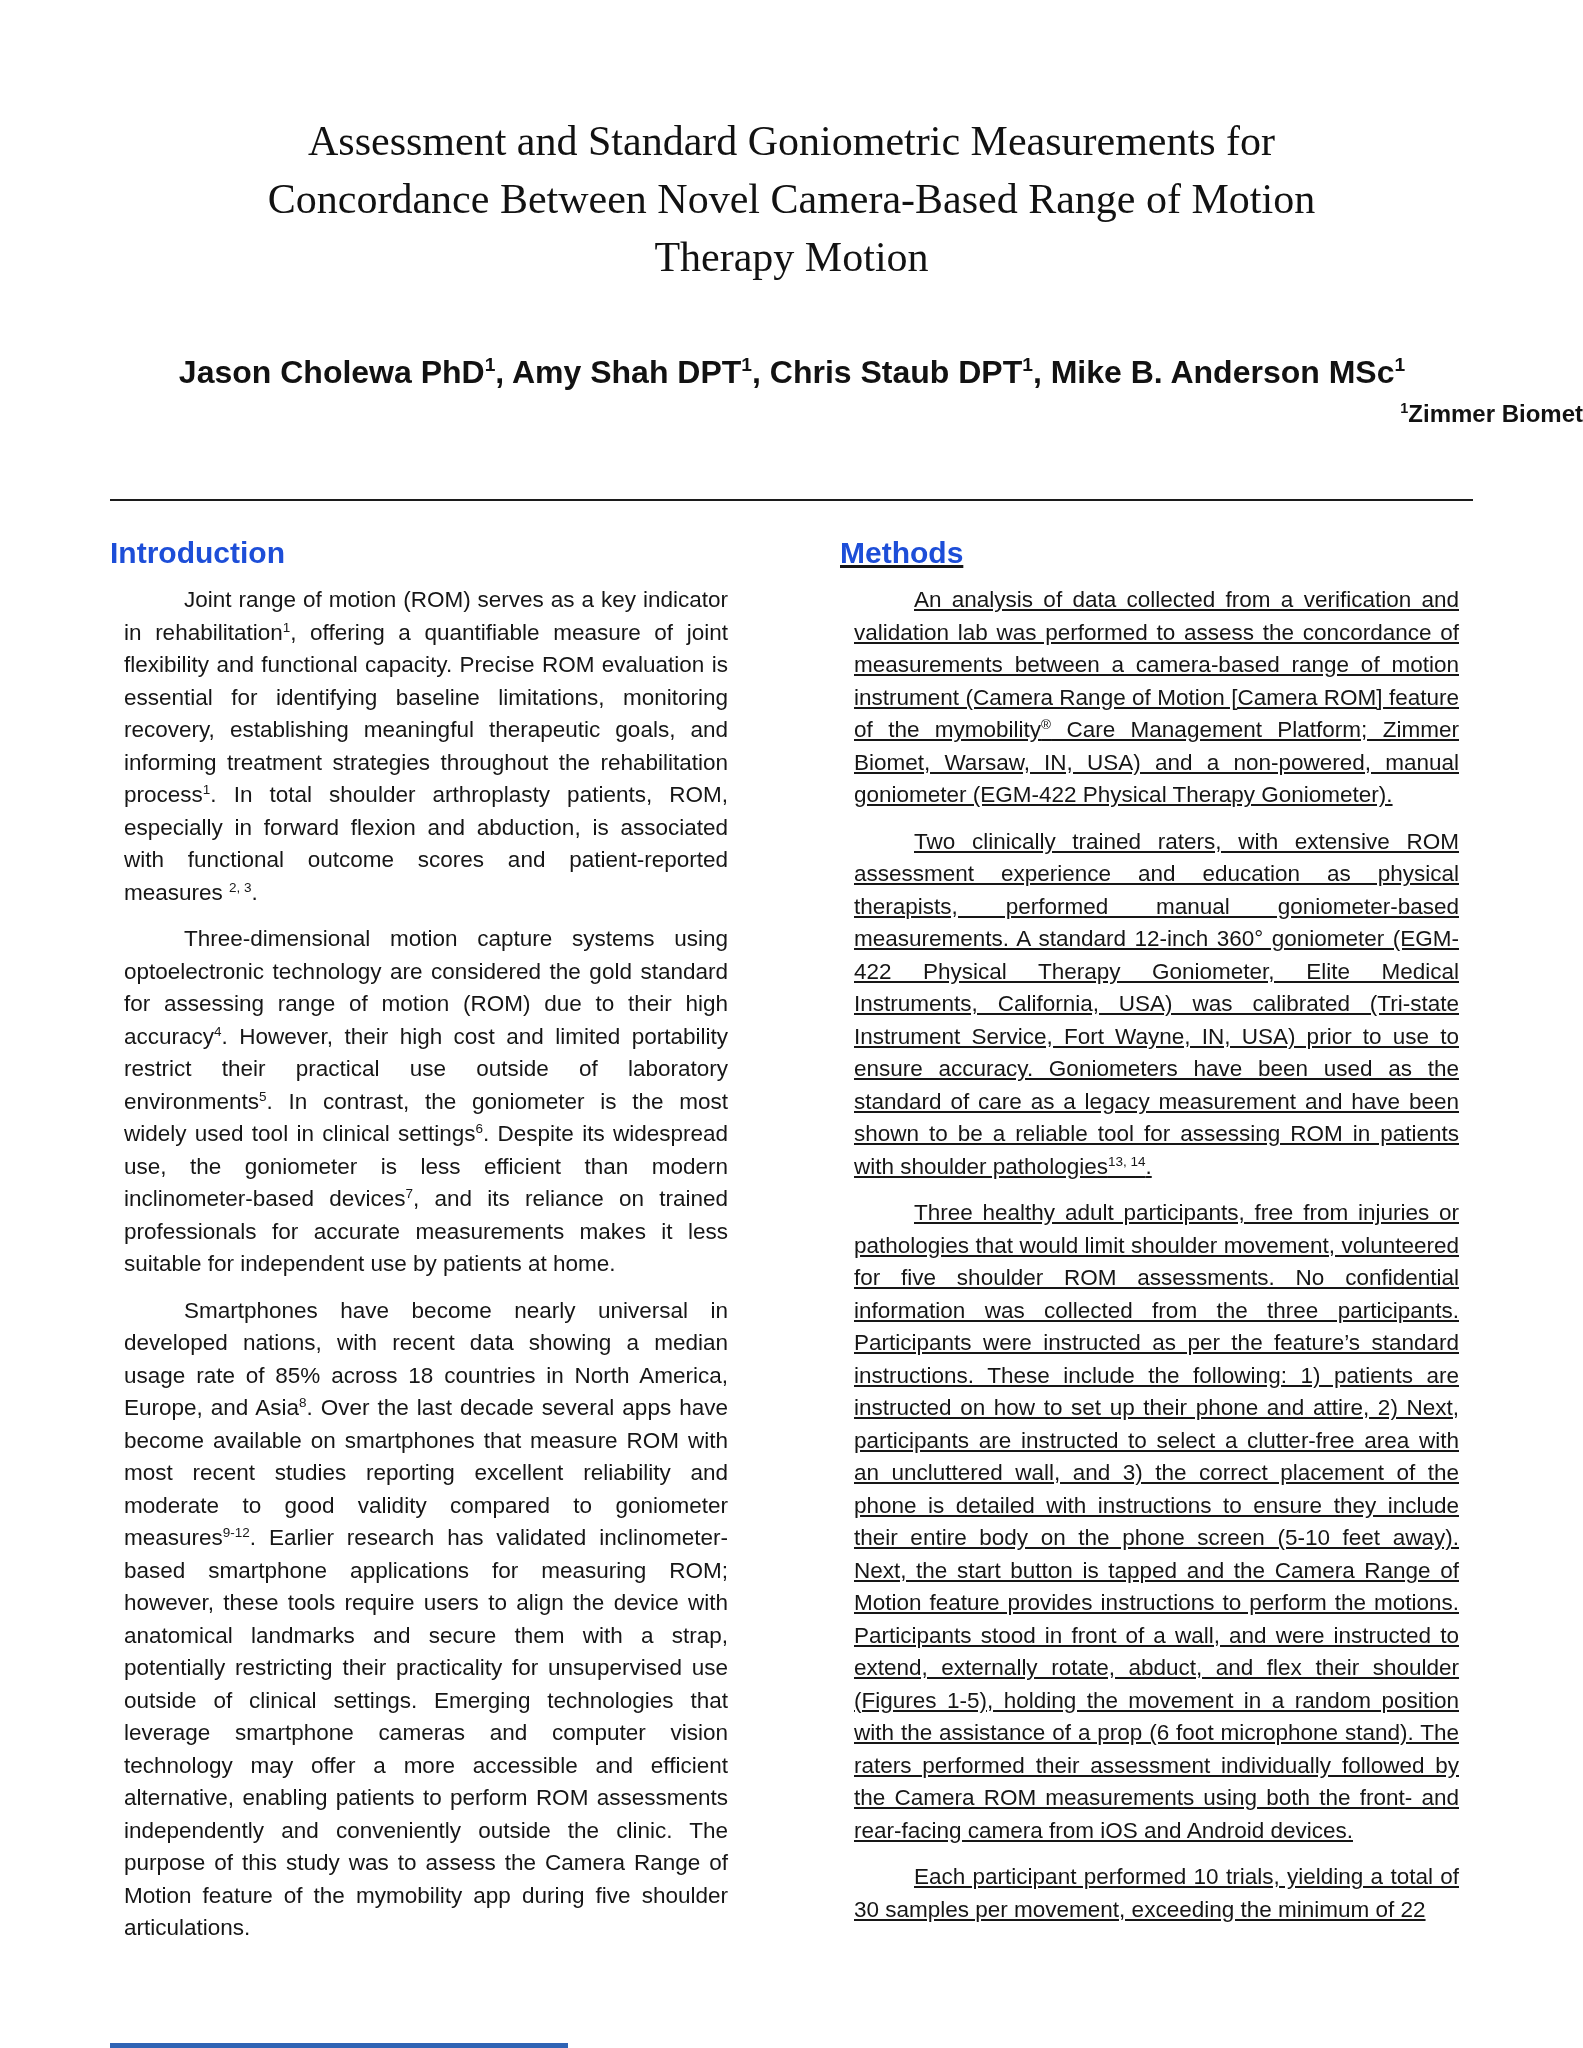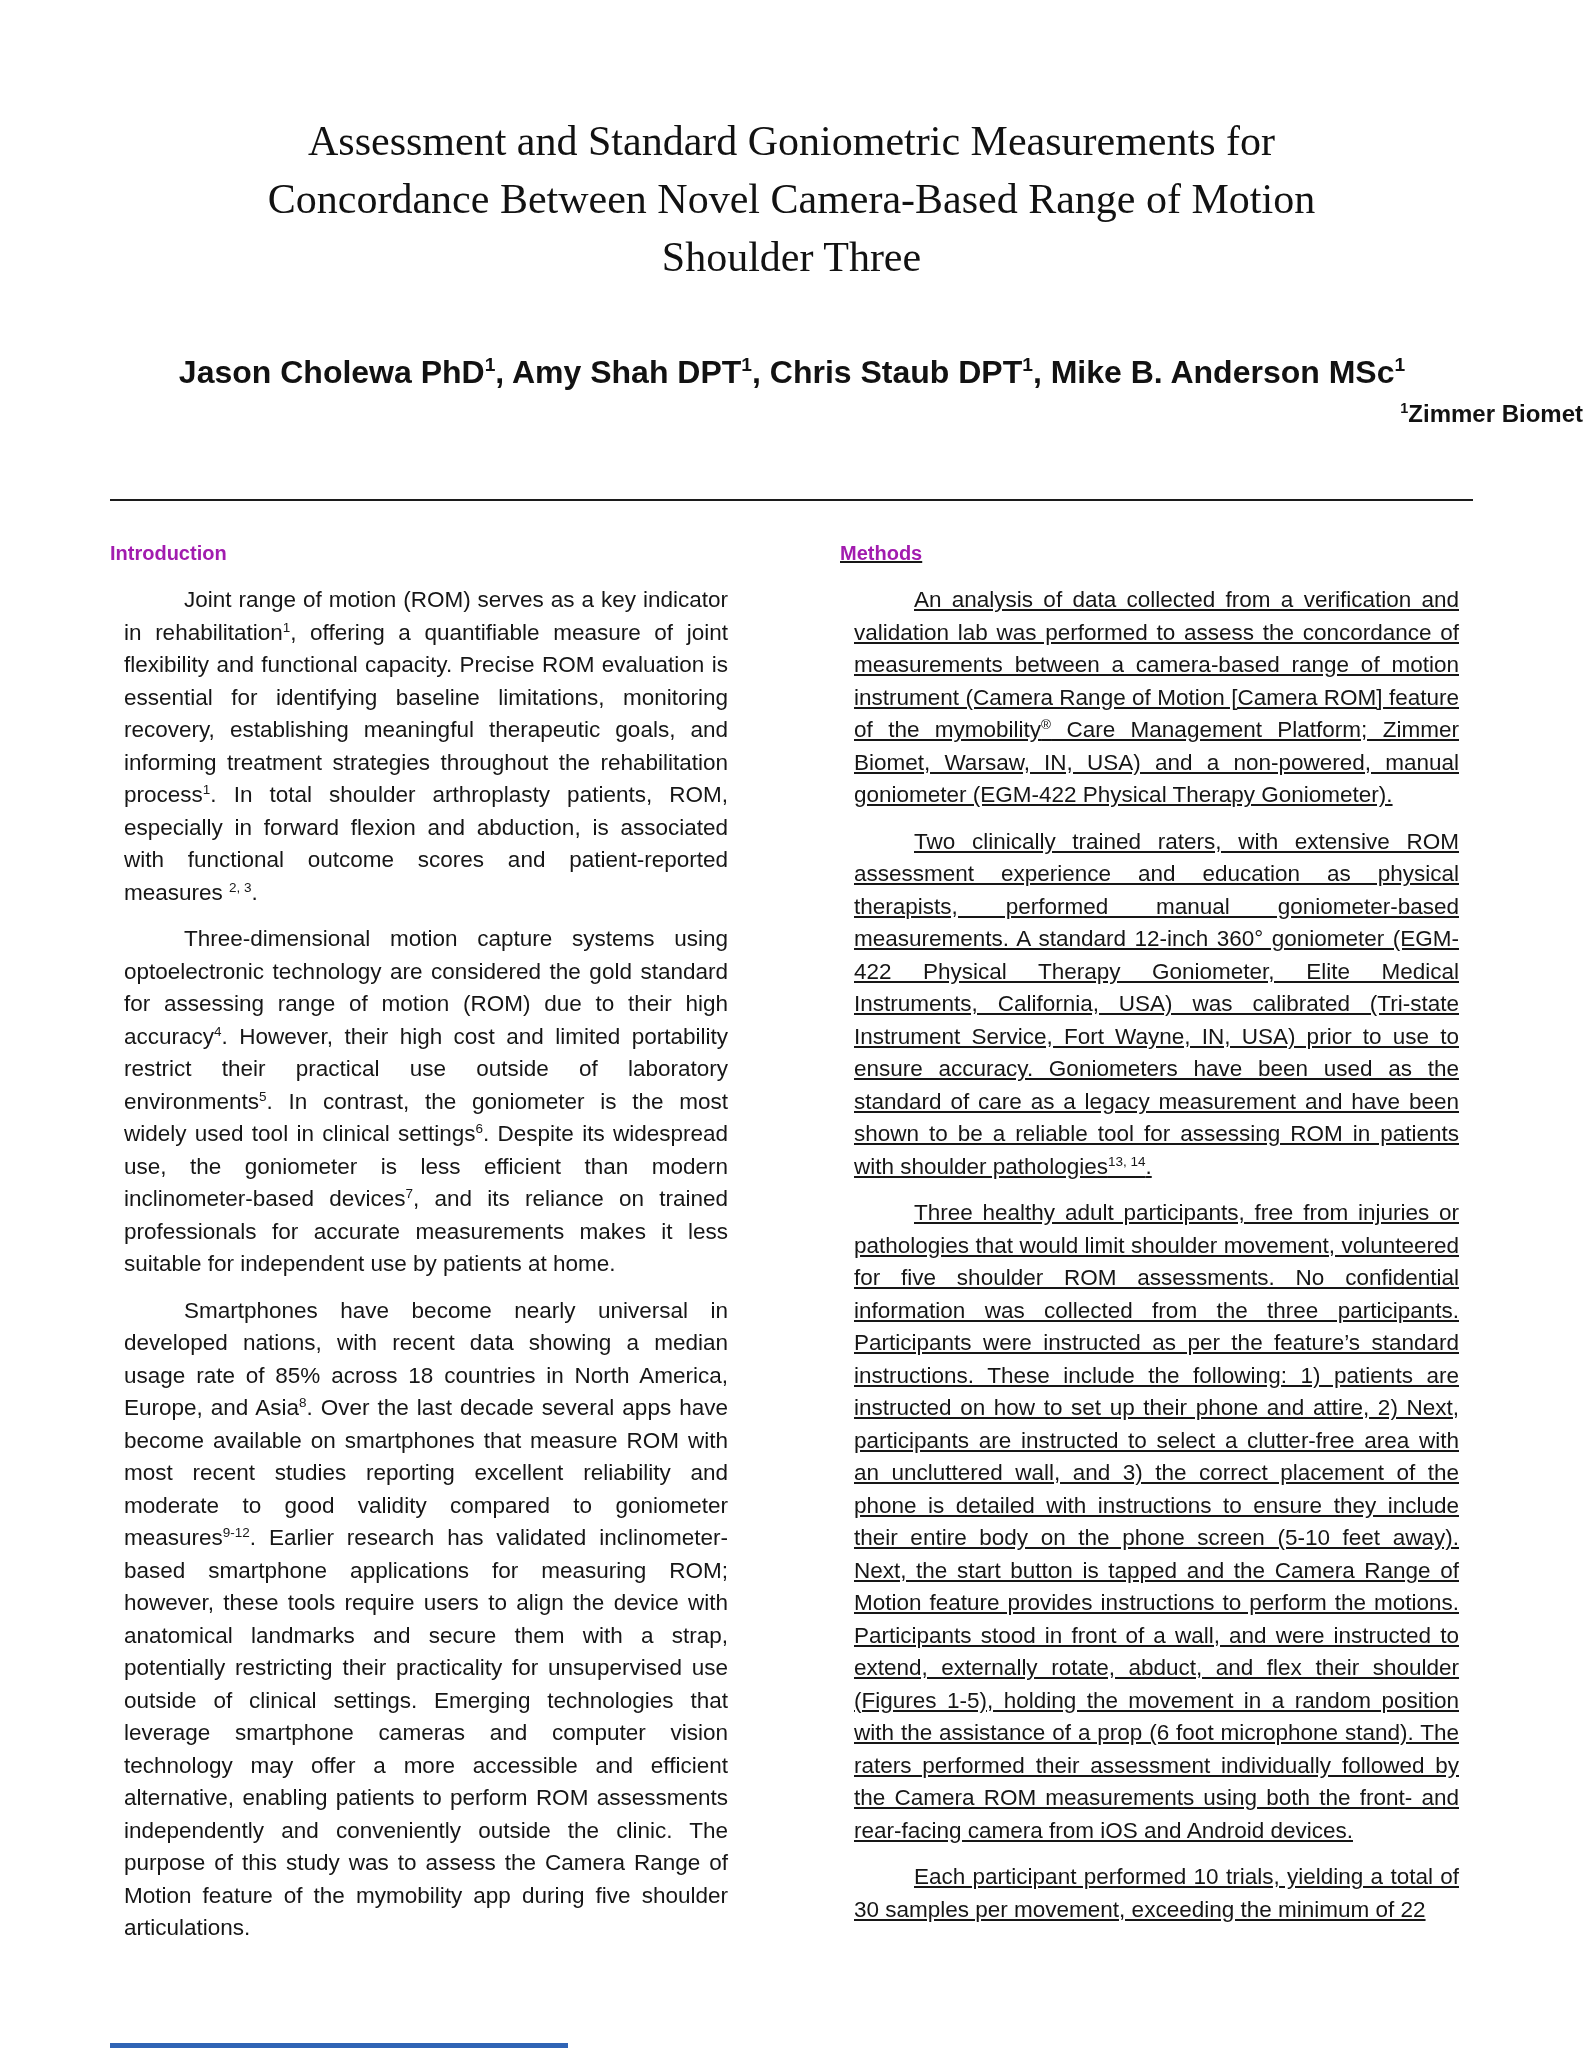--- a/index.html
+++ b/index.html
@@ -50,24 +50,24 @@
 
   .col {
     position: absolute;
     top: 536px;
   }
   .col-left  { left: 110px; width: 632px; }
   .col-right { left: 840px; width: 633px; text-decoration: underline; }
 
   .col h2 {
     margin: 0 0 10px 0;
-    font-size: 20px;
+    font-size: 30px;
     line-height: 34px;
     font-weight: 700;
-    color: #a21caf;
+    color: #1d4ed8;
   }
   .col p {
     margin: 14px;
     font-size: 22.5px;
     line-height: 32.5px;
     text-align: justify;
     text-indent: 60px;
     color: #161616;
   }
   sup {
@@ -85,21 +85,21 @@
   }
 </style>
 </head>
 <body>
 
 <div class="page">
 
   <div class="title">
     <div>Assessment and Standard Goniometric Measurements for</div>
     <div>Concordance Between Novel Camera-Based Range of Motion</div>
-    <div>Shoulder Three</div>
+    <div>Therapy Motion</div>
   </div>
 
   <div class="authors">Jason Cholewa PhD<sup>1</sup>, Amy Shah DPT<sup>1</sup>, Chris Staub DPT<sup>1</sup>, Mike B. Anderson MSc<sup>1</sup></div>
   <div class="affiliation"><sup>1</sup>Zimmer Biomet</div>
 
   <div class="rule"></div>
 
   <div class="col col-left">
     <h2>Introduction</h2>
     <p>Joint range of motion (ROM) serves as a key indicator in rehabilitation<sup>1</sup>, offering a quantifiable measure of joint flexibility and functional capacity. Precise ROM evaluation is essential for identifying baseline limitations, monitoring recovery, establishing meaningful therapeutic goals, and informing treatment strategies throughout the rehabilitation process<sup>1</sup>. In total shoulder arthroplasty patients, ROM, especially in forward flexion and abduction, is associated with functional outcome scores and patient-reported measures <sup>2, 3</sup>.</p>

